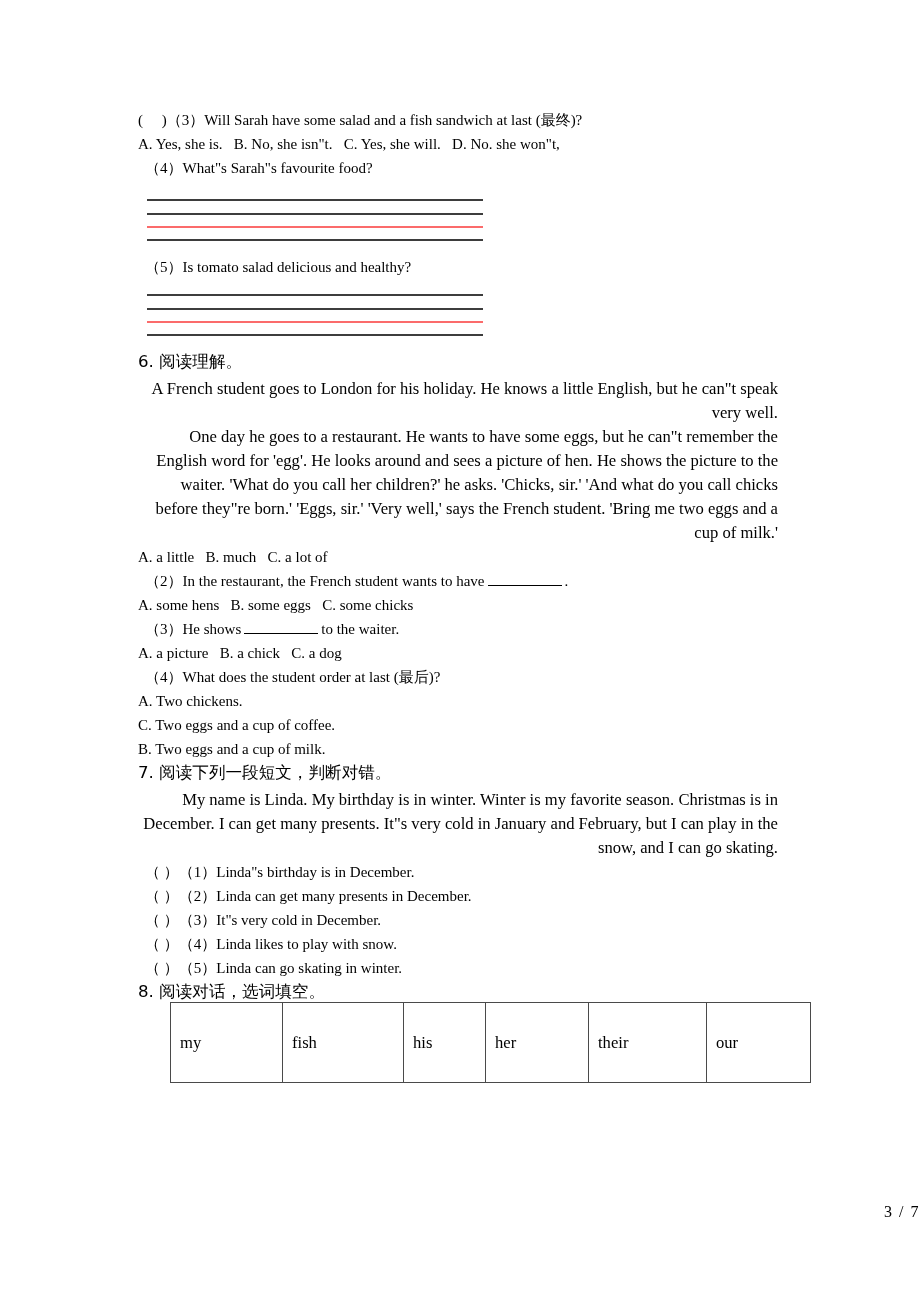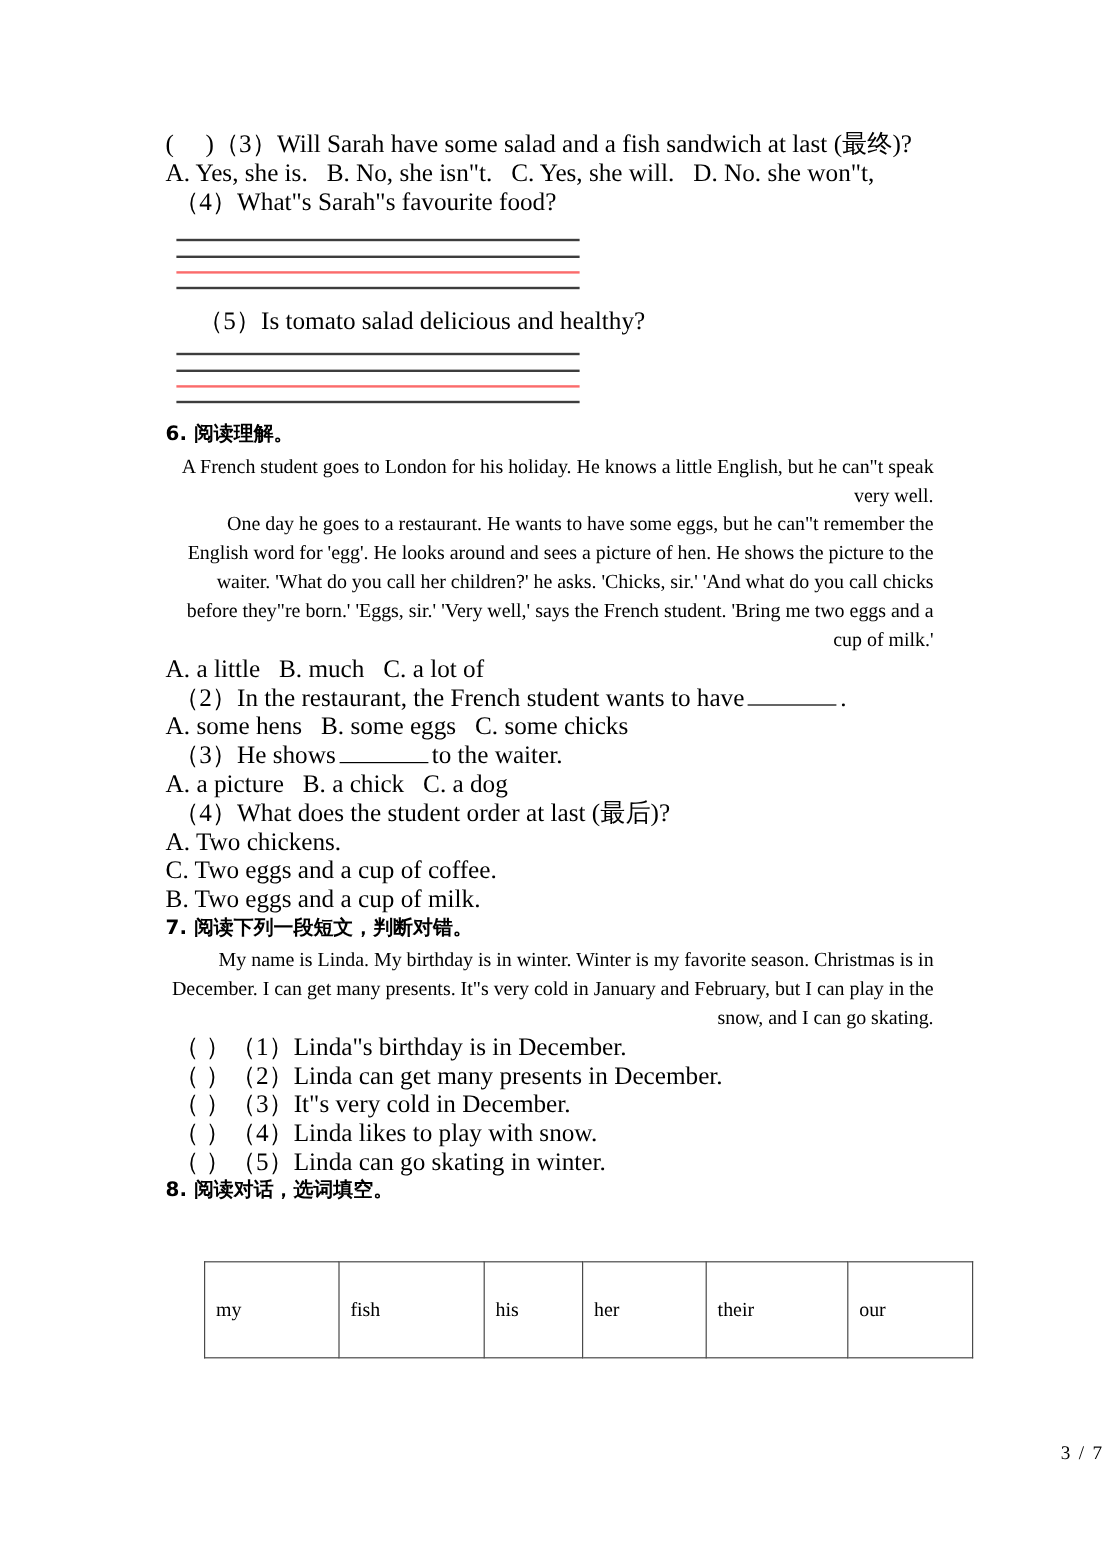--- a/index.html
+++ b/index.html
@@ -26,21 +26,21 @@
 
   
   .content {
     position: absolute;
     left: 138px;
     top: 108px;
     width: 640px;
   }
 
   .line {
-    font-size: 21px;
+    font-size: 15px;
     line-height: 24px;
     white-space: pre-wrap;
     margin: 0;
   }
 
   .para {
     font-size: 16.6px;
     line-height: 24px;
     margin: 0;
     text-align: right;
@@ -48,21 +48,20 @@
   }
 
   .indent-q {
     text-indent: 0;
     padding-left: 7px;
   }
 
   .cn {
     font-family: "DejaVu Sans", "Liberation Sans", sans-serif;
     font-size: 15.2px;
-    font-weight: bold;
   }
 
   .num-cn {
     font-size: 16.6px;
     line-height: 24px;
     margin: 0;
   }
 
   
   .blank {
@@ -88,21 +87,21 @@
     border-top: 2px solid #3d3d3d;
   }
   .rule.red {
     border-top: 2px solid #fb6b6b;
   }
 
   
   #vocab-table {
     position: absolute;
     left: 170px;
-    top: 1051px;
+    top: 1002px;
     width: 580px;
     height: 81px;
     border-collapse: collapse;
     table-layout: fixed;
   }
   #vocab-table td {
     border: 1.2px solid #4a4a4a;
     vertical-align: middle;
     padding: 0 0 0 9px;
     font-size: 16.6px;
@@ -135,21 +134,21 @@
     <div class="line indent-q">（4）What"s Sarah"s favourite food?</div>
   </div>
 
   <div class="rule-block" style="top:199px;height:50px;">
     <div class="rule" style="top:0px;"></div>
     <div class="rule" style="top:14px;"></div>
     <div class="rule red" style="top:27px;"></div>
     <div class="rule" style="top:40px;"></div>
   </div>
 
-  <div class="content" style="top:255px;margin-left:20px;">
+  <div class="content" style="top:255px;">
     <div class="line indent-q">（5）Is tomato salad delicious and healthy?</div>
   </div>
 
   <div class="rule-block" style="top:294px;height:50px;">
     <div class="rule" style="top:0px;"></div>
     <div class="rule" style="top:14px;"></div>
     <div class="rule red" style="top:27px;"></div>
     <div class="rule" style="top:40px;"></div>
   </div>
 

